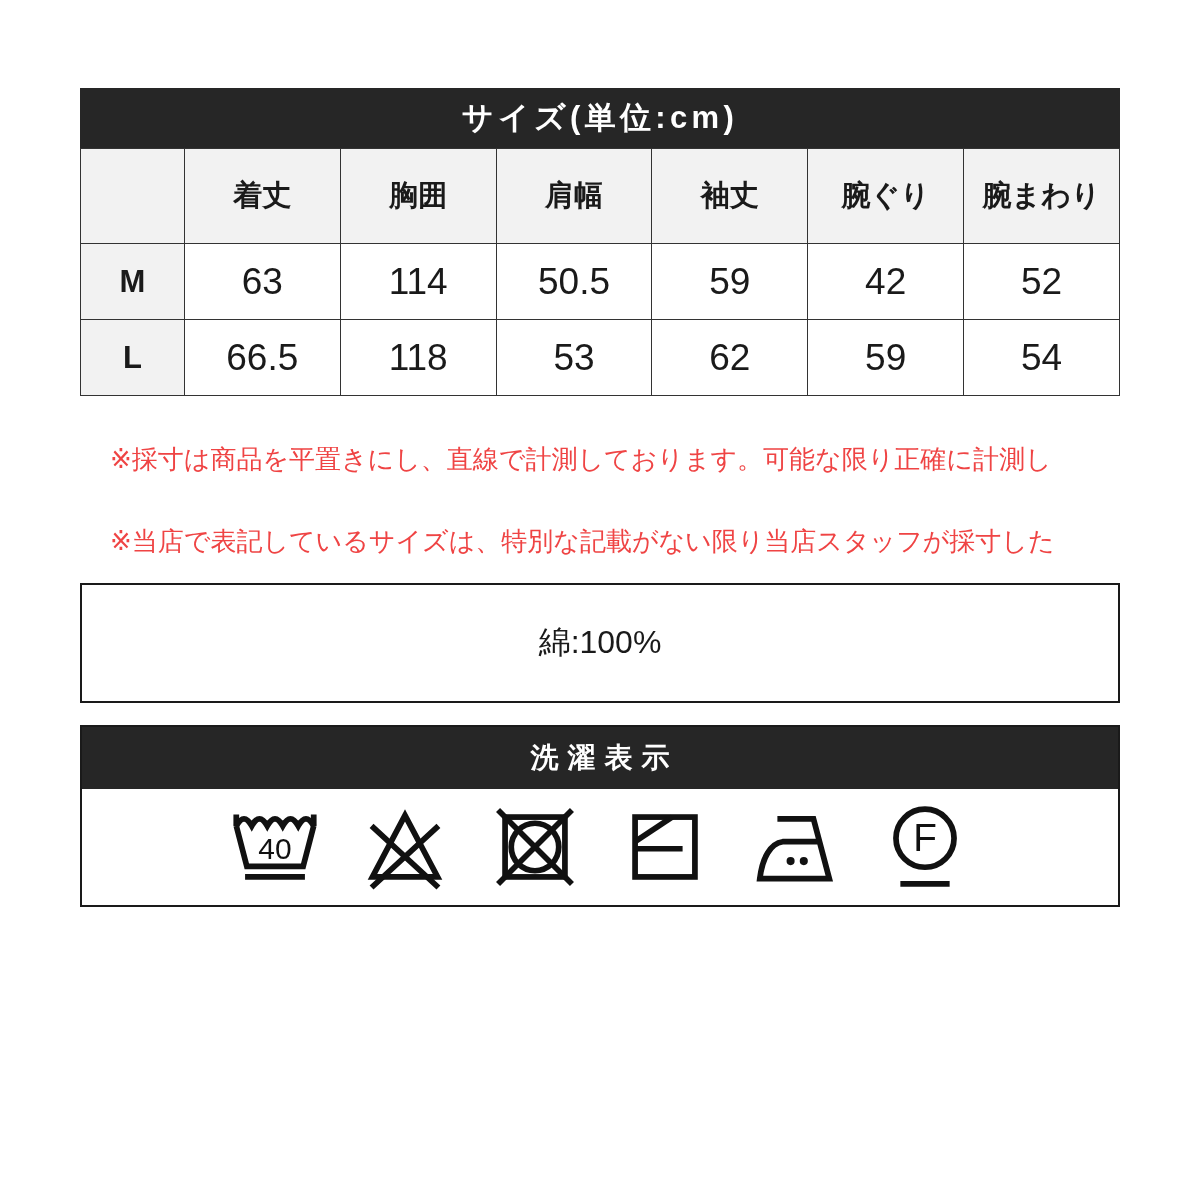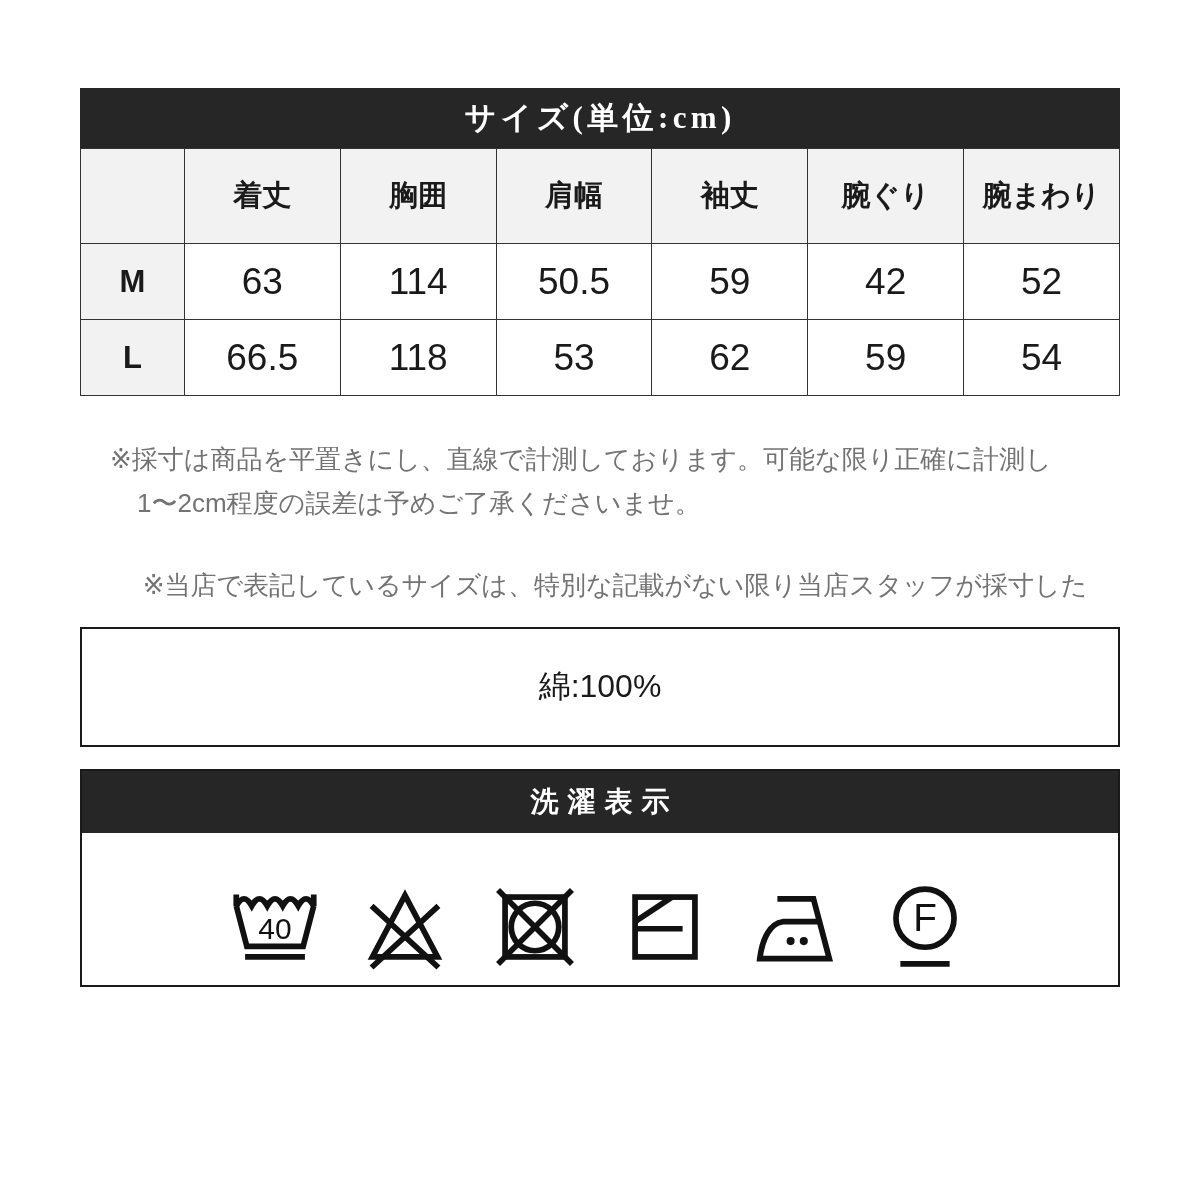--- a/index.html
+++ b/index.html
@@ -9,48 +9,48 @@
     font-family:"Liberation Sans","DejaVu Sans",sans-serif;
     color:#1a1a1a;
   }
   .page { width:1040px; margin:0 auto; padding-top:88px; }
 
   
   .bar {
     background:#262626; color:#ffffff; font-weight:bold;
     text-align:center;
   }
-  .size-bar { height:60px; line-height:60px; font-size:31px; letter-spacing:0.14em;font-family:Liberation Serif, serif; }
+  .size-bar { height:60px; line-height:60px; font-size:31px; letter-spacing:0.14em; }
 
   
   table.size-table { width:100%; border-collapse:collapse; table-layout:fixed;padding-left:30px; }
   table.size-table th, table.size-table td {
     border:1px solid #333333; text-align:center; vertical-align:middle; padding:0;
   }
   table.size-table thead th {
     height:95px; background:#f2f2f2; font-size:29px; font-weight:bold;
   }
   table.size-table tbody tr { height:76px; }
   table.size-table tbody th { background:#f2f2f2; font-size:31px; font-weight:bold; }
   table.size-table tbody td { background:#ffffff; font-size:37px; font-weight:normal; }
 
   
-  .note { margin-top:41px; padding-left:30px; font-size:26px; line-height:44px; color:#737373; }
+  .note { margin-top:41px; padding-left:30px; font-size:26px; line-height:44px; color:#ef4444; }
   .note .cont { padding-left:27px; }
-  .note.second { margin-top:38px;text-align:center; }
+  .note.second { margin-top:38px; }
 
   
   .box { margin-top:20px; border:2px solid #1a1a1a; }
   .box.laundry { margin-top:22px; }
   .box .bar { height:62px; line-height:62px; font-size:28px; letter-spacing:0.32em; text-indent:0.32em; }
   .box-body {
     height:116px; display:flex; align-items:center; justify-content:center;
     font-size:32px; background:#ffffff;border-radius:15px;
   }
-  .icons-row { gap:42px;margin-top:36px; }
+  .icons-row { gap:42px; }
   svg.laundry-icon { width:88px; height:88px; display:block; }
   svg.laundry-icon .st {
     fill:none; stroke:#111111; stroke-width:6.5;
     stroke-linecap:butt; stroke-linejoin:miter;
   }
   svg.laundry-icon text {
     fill:#111111; font-family:"Liberation Sans","DejaVu Sans",sans-serif;
     text-anchor:middle;
   }
 </style>
@@ -102,21 +102,20 @@
           <td>62</td>
           <td>59</td>
           <td>54</td>
         </tr>
       </tbody>
     </table>
   </section>
 
   <div class="note">
     <div class="note-line">※採寸は商品を平置きにし、直線で計測しております。可能な限り正確に計測し</div>
-    <div class="note-line cont">1〜2cm程度の誤差は予めご了承くださいませ。</div>
   </div>
 
   <div class="note second">
     <div class="note-line">※当店で表記しているサイズは、特別な記載がない限り当店スタッフが採寸した</div>
   </div>
 
   <section class="box">
     <div class="box-body">
       <span>綿:100%</span>
     </div>

